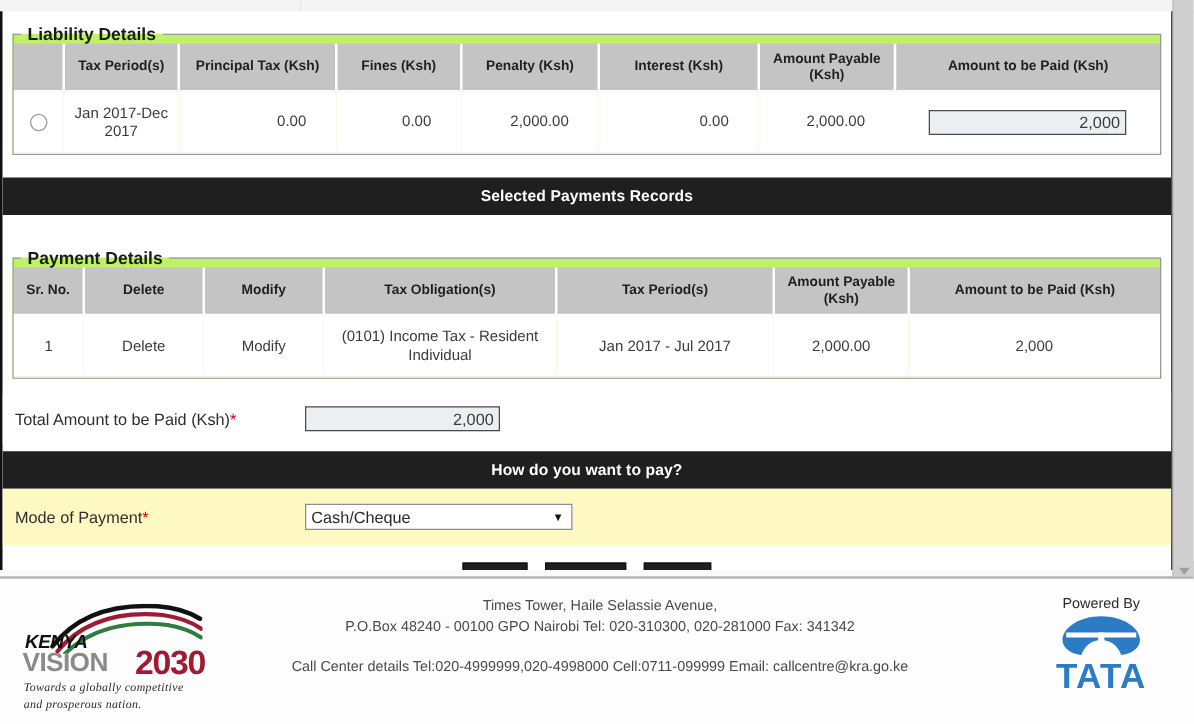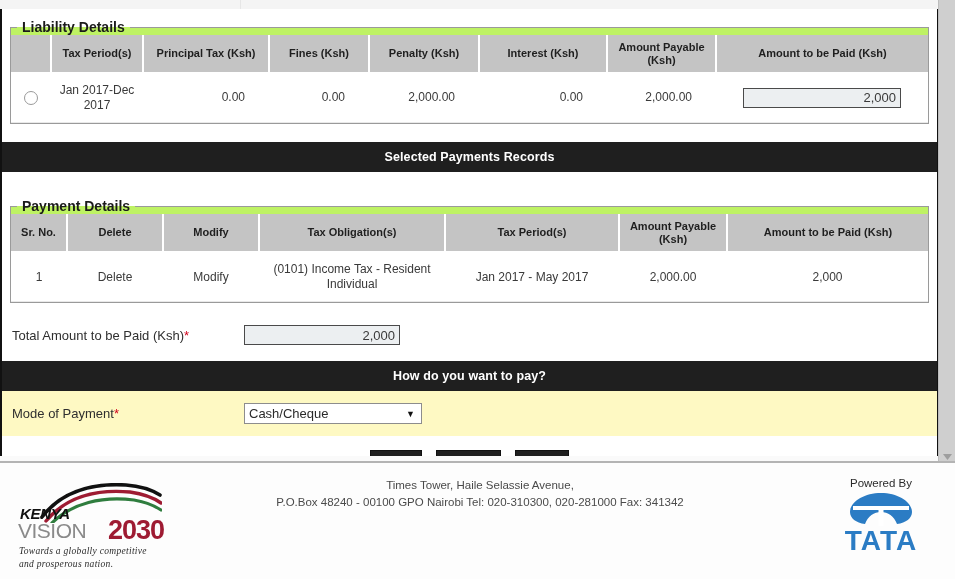--- a/index.html
+++ b/index.html
@@ -189,21 +189,21 @@
 
   
   .mop-row {
     display: flex;
     align-items: center;
     padding: 12px 0 12px 10px;
     background: #fef9c3;
   }
   .mop-label { font-size: 13px; color: #2f2f2f; width: 232px; }
   .mop-select {
-    width: 178px;
+    width: 214px;
     height: 21px;
     box-sizing: border-box;
     border: 1px solid #8d8d8d;
     background: #ffffff;
     font-family: "Liberation Sans", sans-serif;
     font-size: 13px;
     color: #2a2a2a;
     padding: 0 16px 0 4px;
     -webkit-appearance: none;
     appearance: none;
@@ -271,21 +271,21 @@
   }
   .kv-kenya {
     position: absolute; left: 4px; top: 22px;
     font-family: "Liberation Sans", sans-serif;
     font-weight: bold; font-style: italic;
     font-size: 15px; color: #111111; letter-spacing: -0.3px;
   }
   .kv-vision {
     position: absolute; left: 2px; top: 36px;
     font-family: "Liberation Sans", sans-serif;
-    font-weight: normal;
+    font-weight: bold;
     font-size: 21px; color: #8a8a8a; letter-spacing: -0.5px;
   }
   .kv-2030 {
     position: absolute; left: 76px; top: 32px;
     font-family: "Liberation Sans", sans-serif;
     font-weight: bold;
     font-size: 27px; color: #9e1b32; letter-spacing: -1px; margin-left: 16px;
   }
   .kv-tag {
     position: absolute; left: 3px; top: 62px;
@@ -402,21 +402,21 @@
         <tbody>
           <tr>
             <td>1</td>
             <td>
               <span class="tbl-link">Delete</span>
             </td>
             <td>
               <span class="tbl-link">Modify</span>
             </td>
             <td>(0101) Income Tax - Resident Individual</td>
-            <td>Jan 2017 - May 2017</td>
+            <td>Jan 2017 - Jul 2017</td>
             <td>2,000.00</td>
             <td>2,000</td>
           </tr>
         </tbody>
       </table>
     </fieldset>
     <div style="height:12px"></div>
 
     <div class="total-row">
       <div class="total-label"><span>Total Amount to be Paid (Ksh)</span><span class="req">*</span></div>
@@ -467,20 +467,21 @@
         <div class="kv-2030">2030</div>
         <div class="kv-tag">
           <div>Towards a globally competitive</div>
           <div>and prosperous nation.</div>
         </div>
       </div>
 
       <div class="footer-center">
         <div class="line1">Times Tower, Haile Selassie Avenue,</div>
         <div class="line2">P.O.Box 48240 - 00100 GPO Nairobi Tel: 020-310300, 020-281000 Fax: 341342</div>
+        <div class="line3">Call Center details Tel:020-4999999,020-4998000 Cell:0711-099999 Email: callcentre@kra.go.ke</div>
       </div>
 
       <div class="tata-block">
         <div class="tata-powered">Powered By</div>
         <svg class="tata-mark" width="68" height="36" viewBox="0 0 68 36" aria-hidden="true">
           <path d="M34,2 C51,2 65,11 65,21 C65,27 59,32 50,33 C47,25 41,21 34,21 C27,21 21,25 18,33 C9,32 3,27 3,21 C3,11 17,2 34,2 Z" fill="#2b7cc4"></path>
           <rect x="6" y="15" width="56" height="4" fill="#ffffff"></rect>
           <rect x="31.5" y="15" width="5" height="20" fill="#ffffff"></rect>
         </svg>
         <div class="tata-word">TATA</div>

